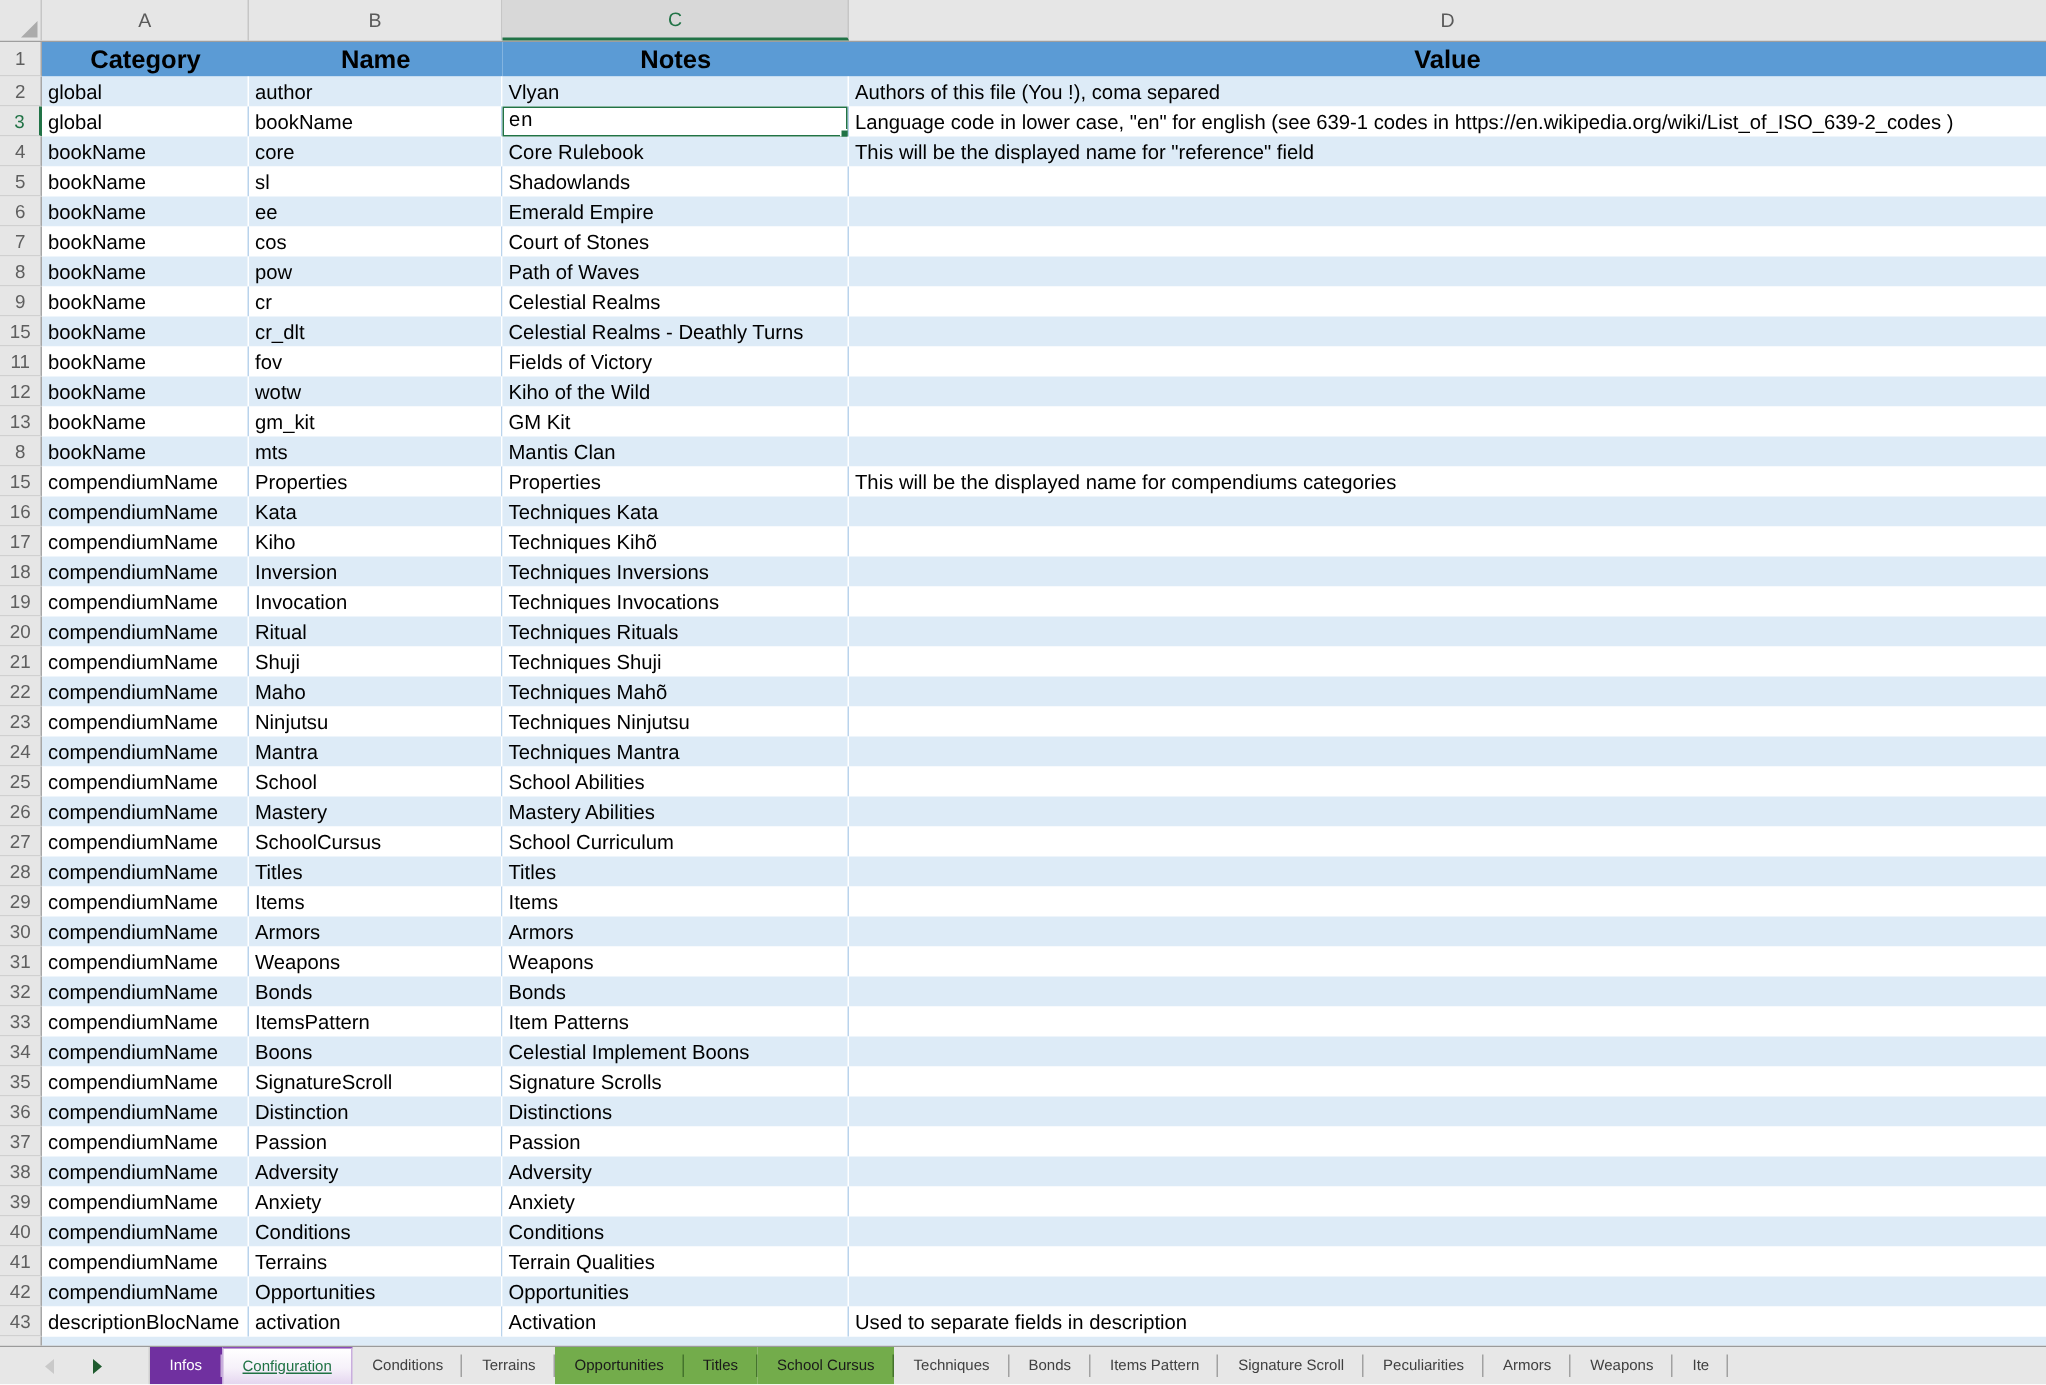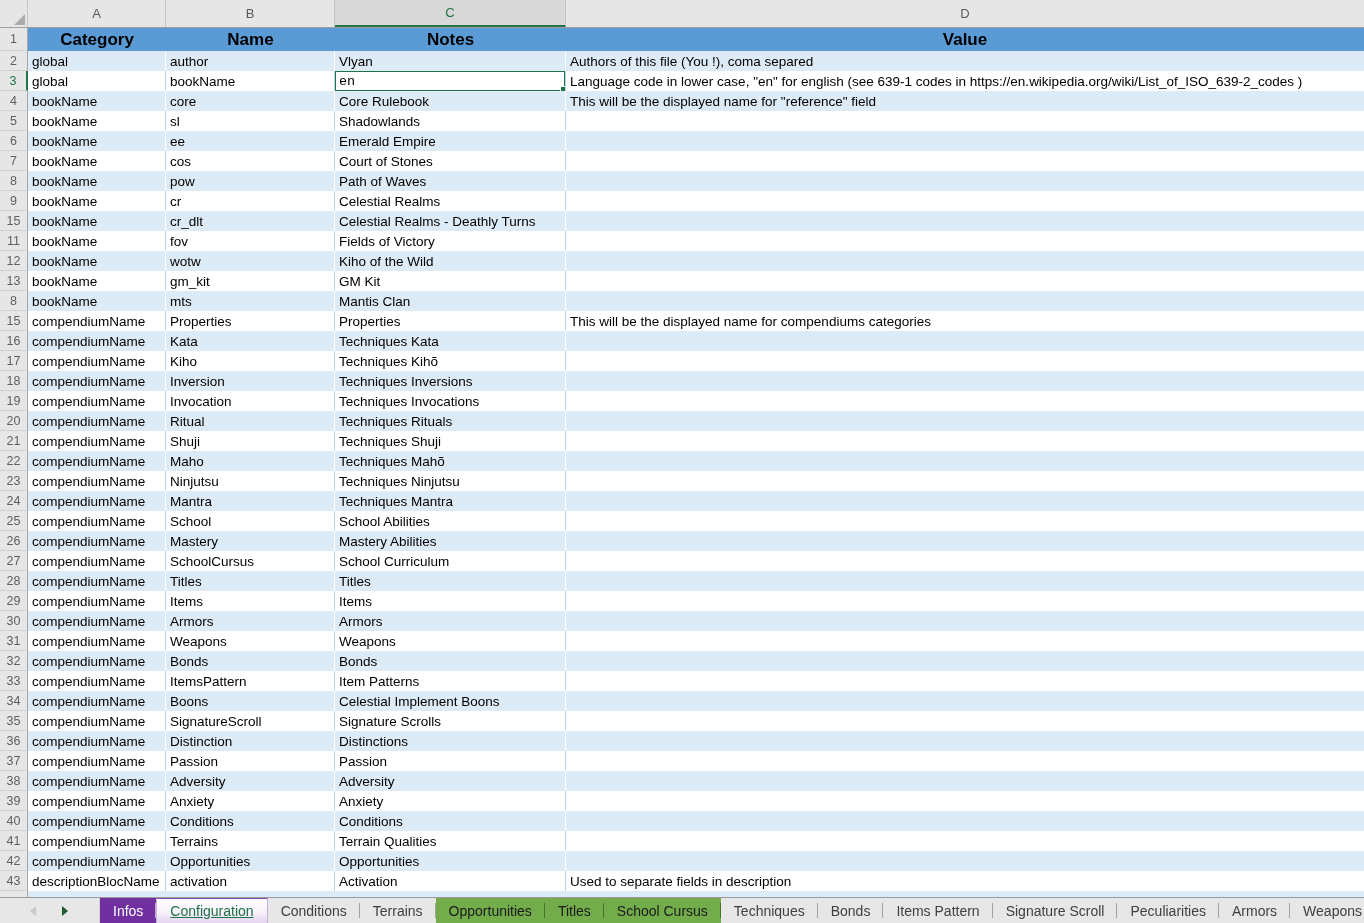--- a/index.html
+++ b/index.html
@@ -70,21 +70,21 @@
     height:26px;background:#E7E7E7;border-top:1px solid #9B9B9B;
     display:flex;align-items:stretch;overflow:hidden;box-sizing:border-box;
   }
   .tab-nav{width:100px;display:flex;align-items:center;gap:26px;padding-left:30px;box-sizing:border-box;flex:0 0 auto;border-right:1px solid #CFCFCF;}
   .nav-arrow{width:0;height:0;cursor:default;}
   .nav-arrow.left{border-top:5px solid transparent;border-bottom:5px solid transparent;border-right:6px solid #C9C9C9;}
   .nav-arrow.right{border-top:5px solid transparent;border-bottom:5px solid transparent;border-left:6px solid #1E5B2E;}
   .tabs{display:flex;align-items:stretch;flex:1 1 auto;overflow:hidden;white-space:nowrap;}
   .tab{
     position:relative;display:flex;align-items:center;justify-content:center;
-    padding:0 13px;font-size:14px;color:#404040;cursor:pointer;flex:0 0 auto;
+    padding:0 13px;font-size:10px;color:#404040;cursor:pointer;flex:0 0 auto;
   }
   .tab::after{
     content:"";position:absolute;right:0;top:5px;bottom:5px;width:1px;background:rgba(0,0,0,0.30);
   }
   .tab.purple{background:#7030A0;color:#FFFFFF;}
   .tab.purple::after{background:rgba(255,255,255,0.6);}
   .tab.green{background:#73AC4B;color:#1A1A1A;}
   .tab.green::after{background:rgba(30,70,20,0.55);}
   .tab.active{
     background:linear-gradient(#FFFFFF 0%,#F6F1FA 55%,#E4D5EF 100%);

